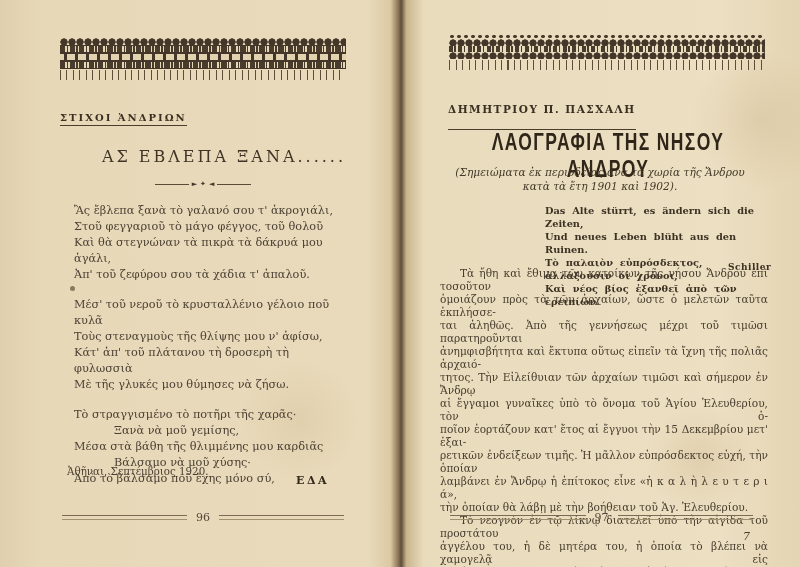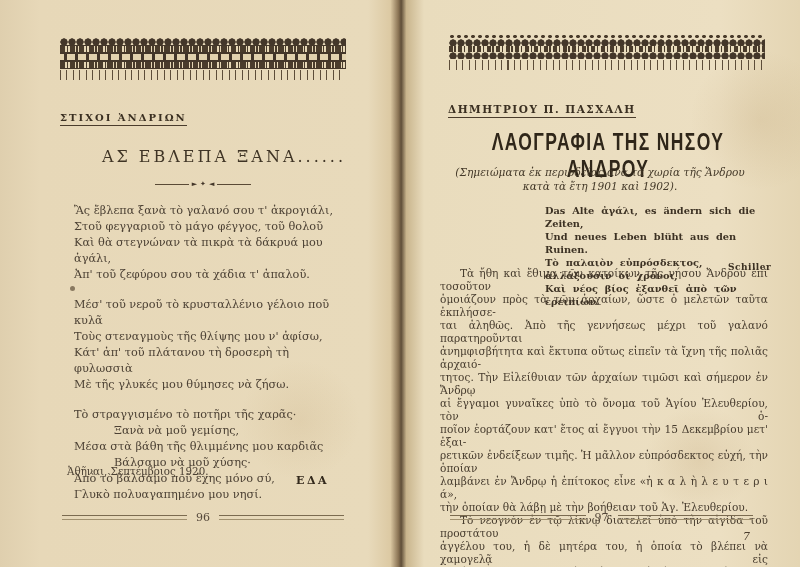--- a/index.html
+++ b/index.html
@@ -29,21 +29,21 @@
   .divider .dglyph{font-size:7px;line-height:7px;}
   .poem{font-size:11.3px;line-height:16px;color:#4c4134;}
   .stanza{margin-bottom:14px;}
   #stanza3 div:nth-child(2),#stanza3 div:nth-child(4){padding-left:40px;}
   .dateline{font-size:10.3px;color:#4c4134;}
   .sig{font-size:11px;font-weight:bold;letter-spacing:2.5px;color:#33291c;}
   .pgfoot{display:flex;align-items:center;justify-content:center;gap:9px;}
   .rule{flex:1;height:3px;border-top:1px solid #7b6b50;border-bottom:1px solid #a1916f;}
   .pgnum{font-size:11px;color:#55483a;text-align:center;}
   
-  .author{font-size:10.5px;font-weight:bold;letter-spacing:1.5px;color:#3a2f21;border-bottom:1px solid #4a3c2c;padding-bottom:2px;}
+  .author{font-size:10.5px;font-weight:bold;letter-spacing:1.5px;color:#3a2f21;border-bottom:1px solid #4a3c2c;padding-bottom:14px;}
   .main-title{font-family:"Liberation Sans",sans-serif;font-weight:bold;font-size:19px;letter-spacing:1.5px;color:#2f2619;text-align:center;transform:scaleY(1.25) scaleX(.92);transform-origin:50% 50%;}
   .subtitle{font-style:italic;font-size:10.6px;line-height:14px;color:#443929;text-align:center;}
   .epigraph{font-size:9.8px;line-height:13px;font-weight:bold;word-spacing:3.5px;color:#3c3123;}
   .schiller{font-size:9px;font-weight:bold;letter-spacing:.5px;color:#3c3123;}
   .bodytext{font-size:10.6px;line-height:13px;color:#473c2e;}
   .para div{text-align:justify;text-align-last:justify;}
   .para div:first-child{text-indent:20px;}
   .para.para-end div:last-child{text-align-last:left;}
   .sig7{font-size:11px;font-style:italic;color:#4a3c2c;}
   .blemish{width:5px;height:5px;border-radius:50%;background:rgba(75,58,38,.6);}
@@ -85,21 +85,20 @@
         <div>Τοὺς στεναγμοὺς τῆς θλίψης μου ν' ἀφίσω,</div>
         <div>Κάτ' ἀπ' τοῦ πλάτανου τὴ δροσερὴ τὴ φυλωσσιὰ</div>
         <div>Μὲ τῆς γλυκές μου θύμησες νὰ ζήσω.</div>
       </div>
     <div class="stanza" id="stanza3">
         <div>Τὸ στραγγισμένο τὸ ποτῆρι τῆς χαρᾶς·</div>
         <div>Ξανὰ νὰ μοῦ γεμίσης,</div>
         <div>Μέσα στὰ βάθη τῆς θλιμμένης μου καρδιᾶς</div>
         <div>Βάλσαμο νὰ μοῦ χύσης·</div>
         <div>Ἀπὸ τὸ βάλσαμο ποῦ ἔχης μόνο σύ,</div>
-        <div>Γλυκὸ πολυαγαπημένο μου νησί.</div>
       </div>
   </div>
 
   <div class="abs blemish" style="left:70px;top:286px;"></div>
 
   <div class="abs dateline" style="left:67px;top:465px;">Ἀθῆναι, Σεπτέμβριος 1920.</div>
 
   <div class="abs sig" style="left:296px;top:474px;">ΕΔΑ</div>
 
   <div class="abs pgfoot" style="left:62px;top:511px;width:282px;">
@@ -119,33 +118,33 @@
   <div class="abs author" style="left:448px;top:103px;">ΔΗΜΗΤΡΙΟΥ Π. ΠΑΣΧΑΛΗ</div>
 
   <div class="abs main-title" style="left:448px;top:134px;width:320px;">ΛΑΟΓΡΑΦΙΑ ΤΗΣ ΝΗΣΟΥ ΑΝΔΡΟΥ</div>
 
   <div class="abs subtitle" style="left:440px;top:165px;width:320px;">
       <div>(Σημειώματα ἐκ περιοδείας ἀνὰ τὰ χωρία τῆς Ἄνδρου</div>
       <div>κατὰ τὰ ἔτη 1901 καὶ 1902).</div>
     </div>
 
   <div class="abs epigraph" style="left:545px;top:204px;width:225px;">
-      <div>Das Alte ἀγάλι, es ändern sich die Zeiten,</div>
+      <div>Das Alte stürrt, es ändern sich die Zeiten,</div>
       <div>Und neues Leben blüht aus den Ruinen.</div>
       <div>Τὸ παλαιὸν εὐπρόσδεκτος, ἀλλάξουσιν οἱ χρόνοι,</div>
       <div>Καὶ νέος βίος ἐξανθεῖ ἀπὸ τῶν ἐρειπίων.</div>
     </div>
 
   <div class="abs schiller" style="left:688px;top:262px;margin-left:40px;">Schiller</div>
 
   <div class="abs bodytext" style="left:440px;top:267px;width:328px;">
     <div class="para para-end">
         <div>Τὰ ἤθη καὶ ἔθιμα τῶν κατοίκων τῆς νήσου Ἄνδρου ἐπὶ τοσοῦτον</div>
         <div>ὁμοιάζουν πρὸς τὰ τῶν ἀρχαίων, ὥστε ὁ μελετῶν ταῦτα ἐκπλήσσε-</div>
-        <div>ται ἀληθῶς. Ἀπὸ τῆς γεννήσεως μέχρι τοῦ γαλανό παρατηροῦνται</div>
+        <div>ται ἀληθῶς. Ἀπὸ τῆς γεννήσεως μέχρι τοῦ τιμῶσι παρατηροῦνται</div>
         <div>ἀνημφισβήτητα καὶ ἔκτυπα οὕτως εἰπεῖν τὰ ἴχνη τῆς πολιᾶς ἀρχαιό-</div>
         <div>τητος. Τὴν Εἰλείθυιαν τῶν ἀρχαίων τιμῶσι καὶ σήμερον ἐν Ἄνδρῳ</div>
         <div>αἱ ἔγγαμοι γυναῖκες ὑπὸ τὸ ὄνομα τοῦ Ἁγίου Ἐλευθερίου, τὸν ὁ-</div>
         <div>ποῖον ἑορτάζουν κατ' ἔτος αἱ ἔγγυοι τὴν 15 Δεκεμβρίου μετ' ἐξαι-</div>
         <div>ρετικῶν ἐνδείξεων τιμῆς. Ἡ μᾶλλον εὐπρόσδεκτος εὐχή, τὴν ὁποίαν</div>
         <div>λαμβάνει ἐν Ἄνδρῳ ἡ ἐπίτοκος εἶνε «ἡ κ α λ ὴ  λ ε υ τ ε ρ ι ά»,</div>
         <div>τὴν ὁποίαν θὰ λάβῃ μὲ τὴν βοήθειαν τοῦ Ἁγ. Ἐλευθερίου.</div>
       </div>
     <div class="para para-end">
         <div>Τὸ νεογνὸν ἐν τῷ λίκνῳ διατελεῖ ὑπὸ τὴν αἰγίδα τοῦ προστάτου</div>

